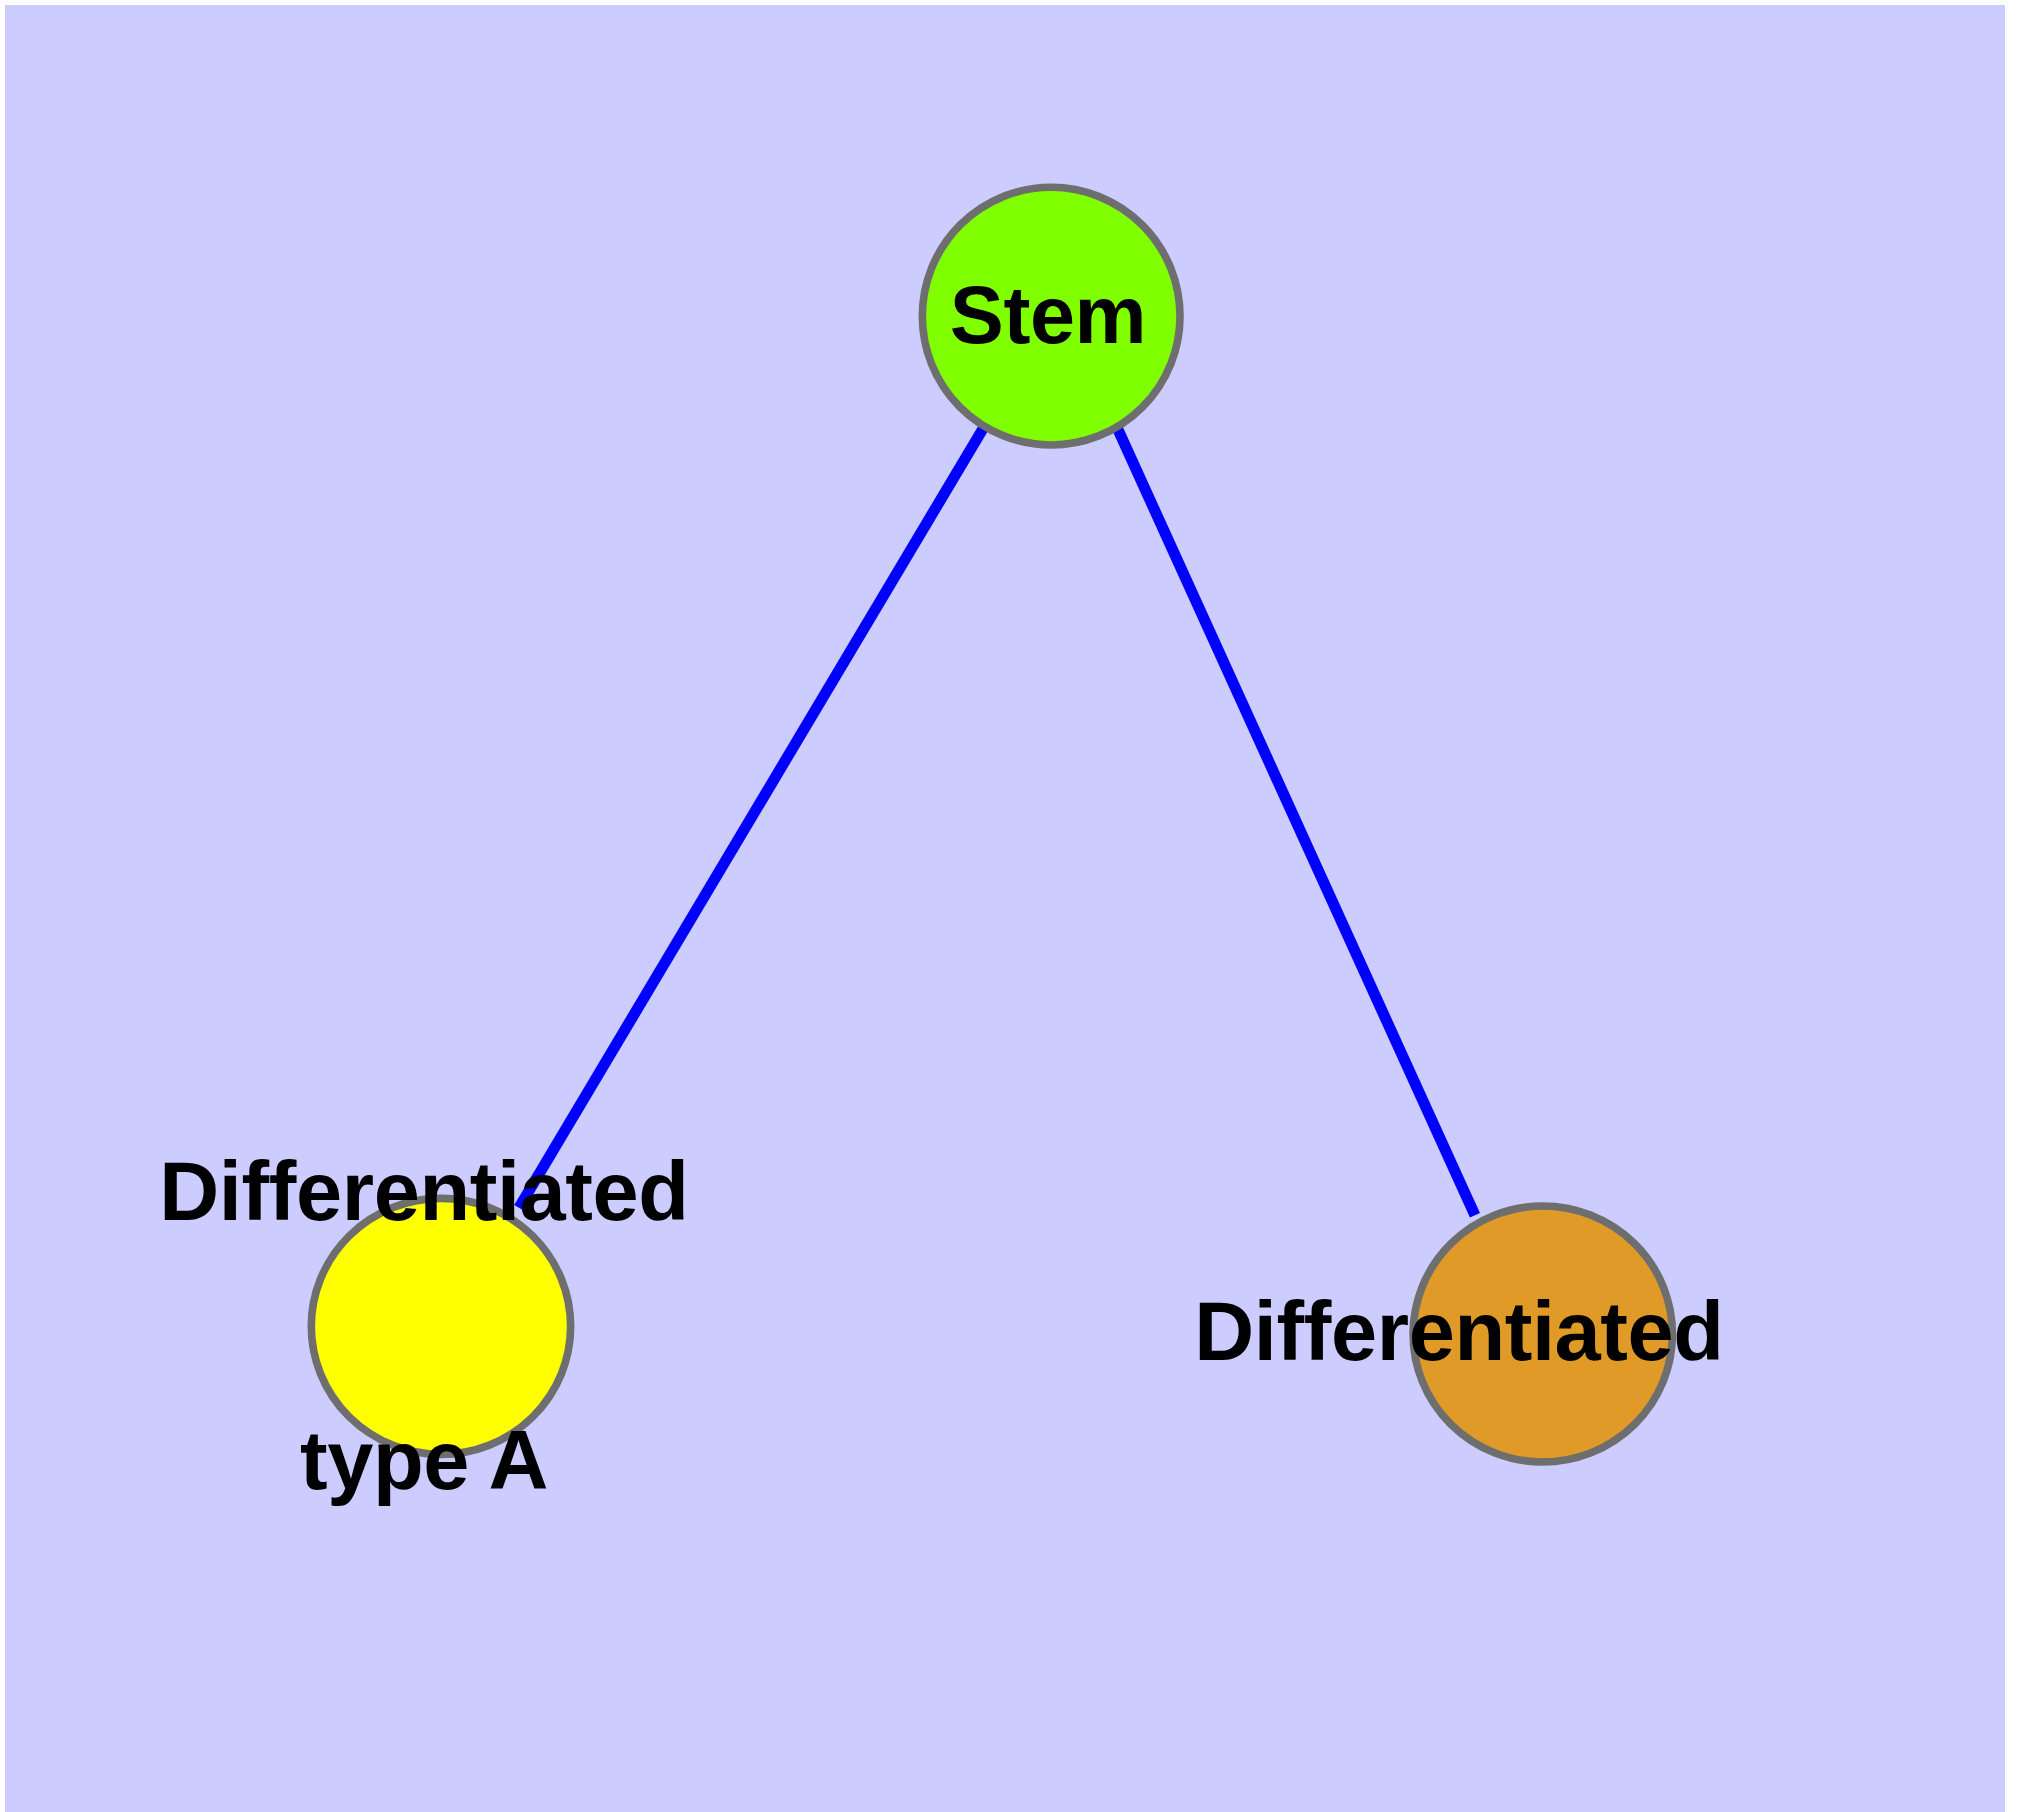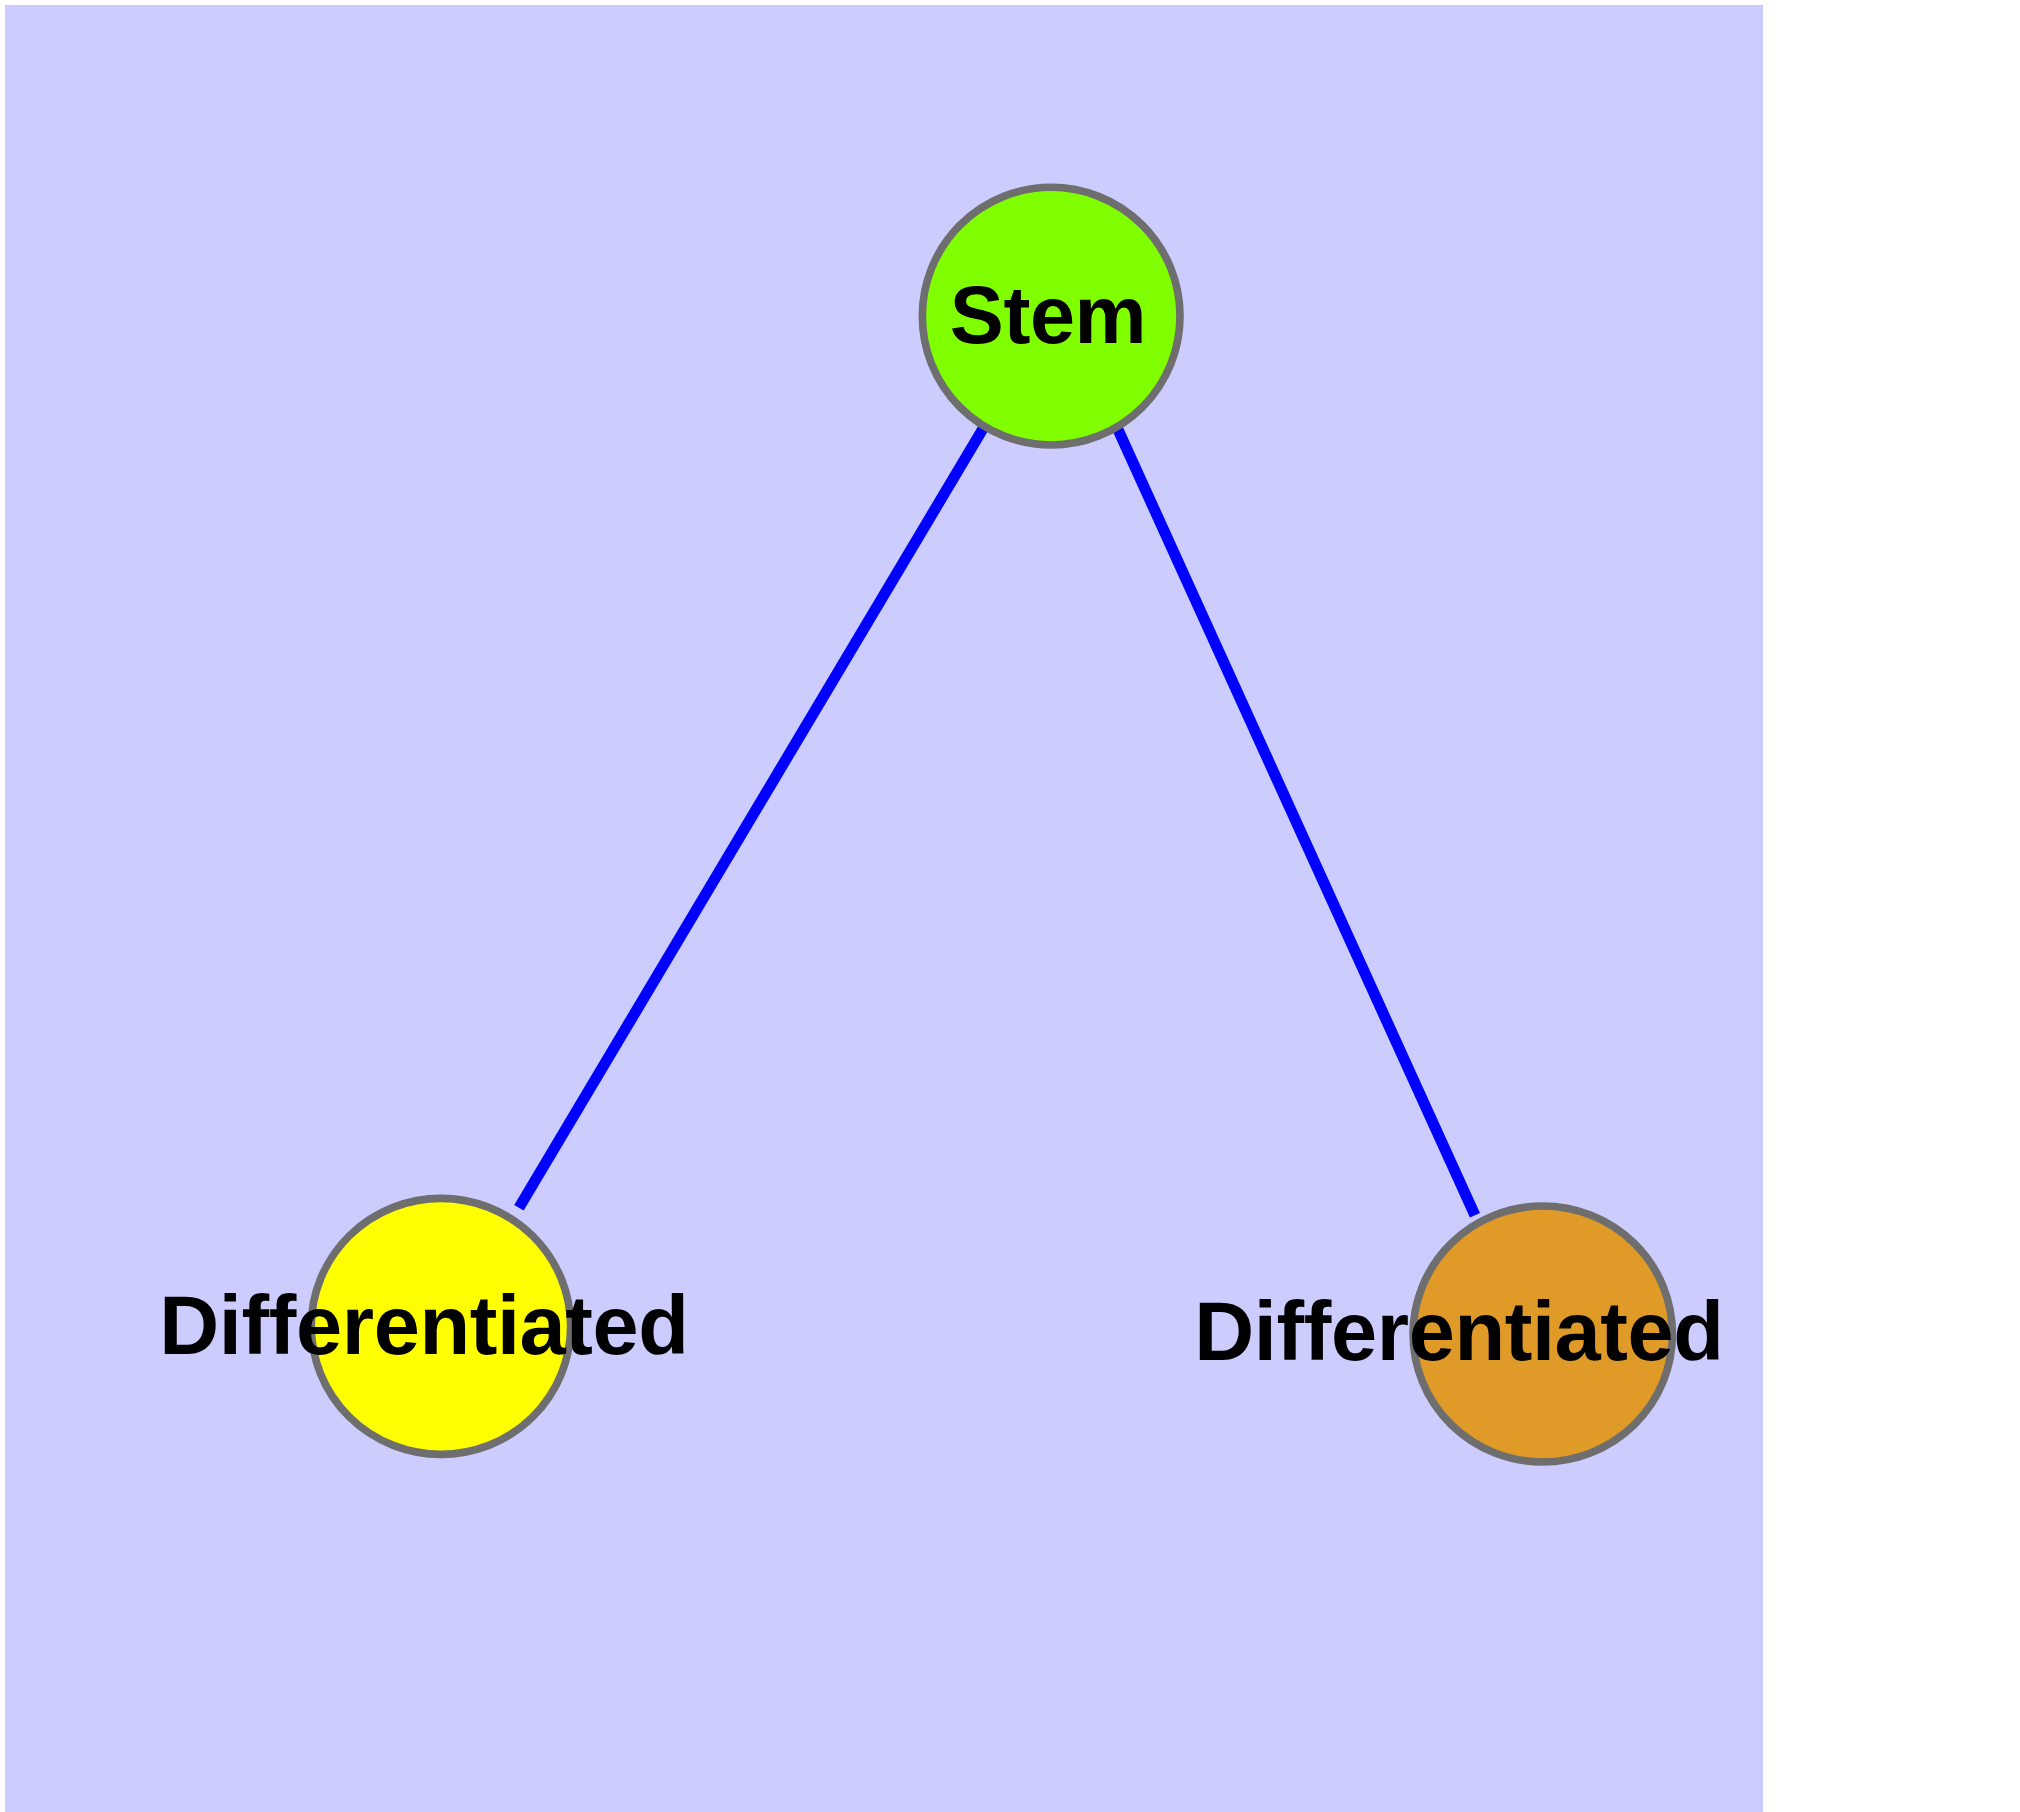--- a/index.html
+++ b/index.html
@@ -3,21 +3,21 @@
 <meta charset="utf-8">
 <title>Cell differentiation graph</title>
 <style>
   html, body {
     margin: 0;
     padding: 0;
     background: #ffffff;
   }
   #canvas {
     position: relative;
-    width: 1763px;
+    width: 2005px;
     height: 1812px;
     background: #ffffff;
     overflow: hidden;
     font-family: "Liberation Sans", sans-serif;
   }
   #plot-bg {
     position: absolute;
     left: 5.1px;
     top: 5.1px;
     width: 2010px;
@@ -76,20 +76,21 @@
     <ellipse cx="520" cy="1565" rx="153" ry="151" fill="#ffff00" stroke="#6e6e6e" stroke-width="9"></ellipse>
     <ellipse cx="1820" cy="1574" rx="153" ry="151" fill="#e09a28" stroke="#6e6e6e" stroke-width="9"></ellipse>
   </svg>
 
   <div class="node-label" id="label-stem">
     <div>Stem</div>
   </div>
 
   <div class="node-label" id="label-diffa">
     <div>Differentiated</div>
+    <div>type A</div>
   </div>
 
   <div class="node-label" id="label-diffb">
     <div>Differentiated</div>
   </div>
 
 </div>
 
 
 </body></html>

